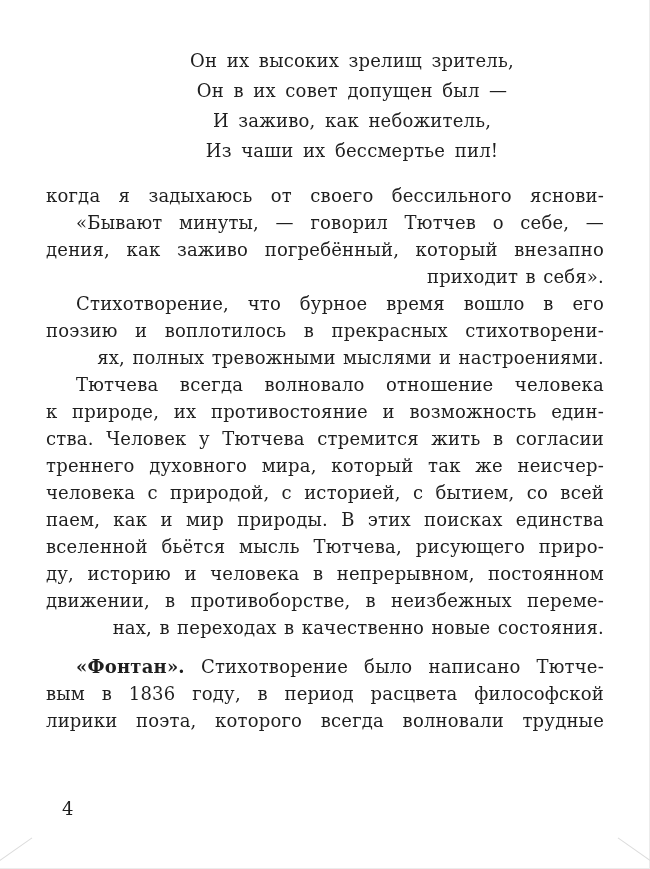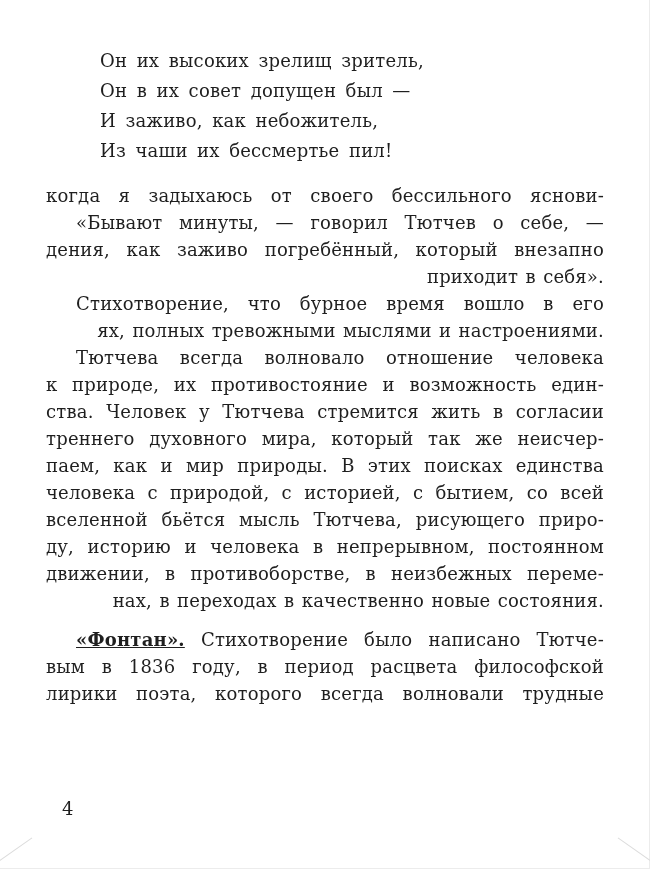--- a/index.html
+++ b/index.html
@@ -17,41 +17,41 @@
     overflow: hidden;
     font-family: "DejaVu Serif", "Liberation Serif", serif;
     font-size: 18px;
     color: #1f1f1f;
     letter-spacing: 0.2px;
   }
   .poem {
     margin: 4px 0 16px 54px;
     line-height: 30px;
     word-spacing: 0.2em;
+    text-align: center;
   }
   .poem-line { white-space: nowrap; }
   .body-text { line-height: 27px; }
   .para { margin: 0; }
   .para.fontan { margin-top: 12px; }
   .line {
     word-spacing: 0.08em;
   }
   .jline {
     text-align: justify;
     text-align-last: justify;
   }
   .eline {
     text-align: right;
   }
   .first {
     text-indent: 30px;
   }
   .lead {
     font-weight: bold;
-    text-decoration: underline;
   }
   .page-number {
     position: absolute;
     left: 62px;
     top: 798px;
     font-size: 18px;
     color: #1f1f1f;
   }
   .edge-right {
     position: absolute; top: 0; right: 0; width: 1px; height: 100%;
@@ -86,30 +86,31 @@
 
     <div class="para">
       <div class="line jline">когда я задыхаюсь от своего бессильного яснови-</div>
       <div class="line jline first">«Бывают минуты, — говорил Тютчев о себе, —</div>
       <div class="line jline">дения, как заживо погребённый, который внезапно</div>
       <div class="line eline">приходит  в  себя».</div>
     </div>
 
     <div class="para">
       <div class="line jline first">Стихотворение, что бурное время вошло в его</div>
+      <div class="line jline">поэзию и воплотилось в прекрасных стихотворени-</div>
       <div class="line eline">ях,  полных  тревожными  мыслями  и  настроениями.</div>
     </div>
 
     <div class="para">
       <div class="line jline first">Тютчева всегда волновало отношение человека</div>
       <div class="line jline">к природе, их противостояние и возможность един-</div>
       <div class="line jline">ства. Человек у Тютчева стремится жить в согласии</div>
       <div class="line jline">треннего духовного мира, который так же неисчер-</div>
+      <div class="line jline">человека с природой, с историей, с бытием, со всей</div>
       <div class="line jline">паем, как и мир природы. В этих поисках единства</div>
-      <div class="line jline">человека с природой, с историей, с бытием, со всей</div>
       <div class="line jline">вселенной бьётся мысль Тютчева, рисующего приро-</div>
       <div class="line jline">ду, историю и человека в непрерывном, постоянном</div>
       <div class="line jline">движении, в противоборстве, в неизбежных переме-</div>
       <div class="line eline">нах,  в  переходах  в  качественно  новые  состояния.</div>
     </div>
 
     <div class="para fontan">
       <div class="line jline first"><b class="lead">«Фонтан».</b> <span>Стихотворение было написано Тютче-</span></div>
       <div class="line jline">вым в 1836 году, в период расцвета философской</div>
       <div class="line jline">лирики поэта, которого всегда волновали трудные</div>

